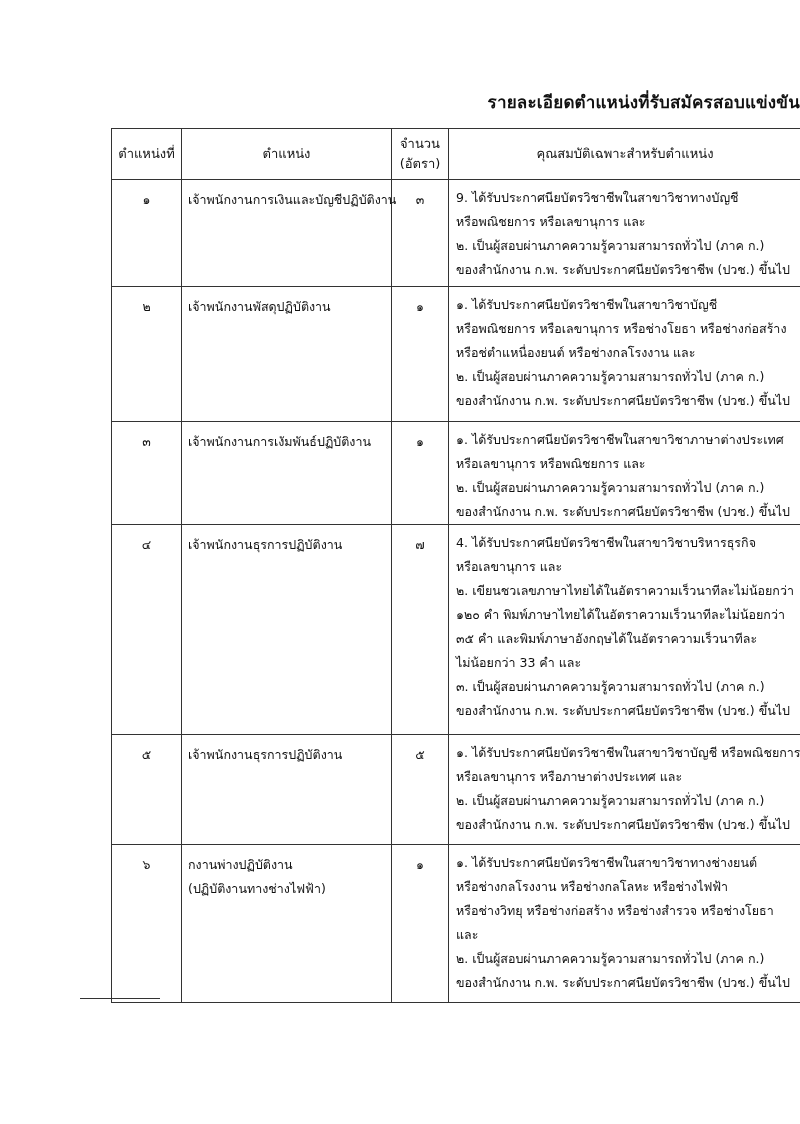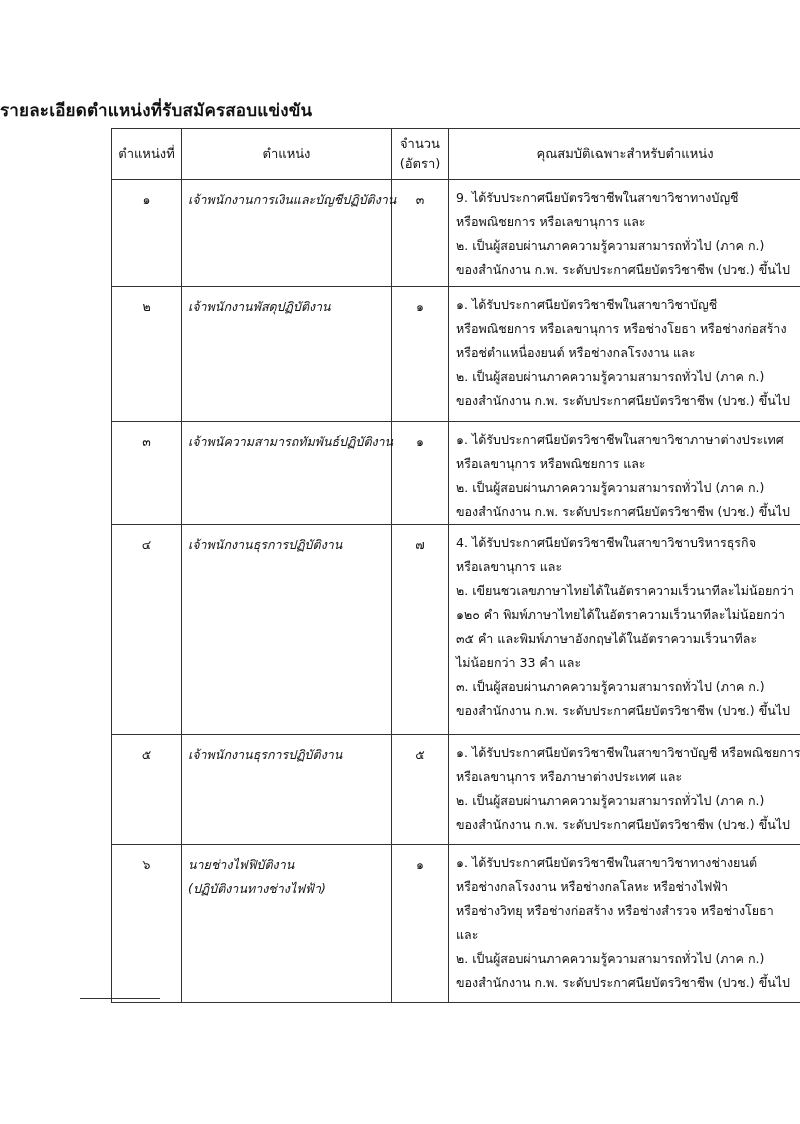--- a/index.html
+++ b/index.html
@@ -1,31 +1,31 @@
 <!DOCTYPE html>
 <html><head>
 <meta charset="utf-8">
 <style>
   html, body { margin: 0; padding: 0; background: #ffffff; }
   body { width: 800px; height: 1124px; position: relative; overflow: hidden;
          font-family: "DejaVu Sans", "Liberation Sans", sans-serif; color: #111; }
-  .title { position: absolute; top: 88px; left: 0; width: 800px; text-align: left;
-           font-size: 17px; font-weight: bold; letter-spacing: 0.2px; margin-top: 8px; }
+  .title { position: absolute; top: 88px; left: 0; width: 800px; text-align: right;
+           font-size: 17px; font-weight: bold; letter-spacing: 0.2px; }
   table.positions { position: absolute; top: 128px; left: 75px; width: 690px;
            border-collapse: collapse; table-layout: fixed; margin-left: 36px; }
   table.positions th, table.positions td { border: 1px solid #333; vertical-align: top;
            font-size: 12.5px; line-height: 24px; }
   table.positions th { font-weight: normal; text-align: center; vertical-align: middle;
            height: 48px; font-size: 13px; line-height: 20px; }
   td.no { text-align: center; padding-top: 8px; }
   td.pos { padding: 8px 4px 0 6px; }
   td.cnt { text-align: center; padding-top: 8px; }
   td.qual { padding: 6px 4px 0 7px; font-size: 12px; }
   .qline { display: block; white-space: nowrap; }
-  .posline { display: block; white-space: nowrap; font-style: italic; }
+  .posline { display: block; white-space: nowrap; }
   .footer-line { position: absolute; left: 80px; top: 998px; width: 80px; border-top: 1px solid #333; }
 </style>
 </head>
 <body>
 
 <div class="title">รายละเอียดตำแหน่งที่รับสมัครสอบแข่งขัน</div>
 
 <table class="positions">
   <colgroup>
     <col style="width:70px">
@@ -68,21 +68,21 @@
           <span class="qline">๑. ได้รับประกาศนียบัตรวิชาชีพในสาขาวิชาบัญชี</span>
           <span class="qline">หรือพณิชยการ หรือเลขานุการ หรือช่างโยธา หรือช่างก่อสร้าง</span>
           <span class="qline">หรือช่ตำแหนื่องยนต์ หรือช่างกลโรงงาน และ</span>
           <span class="qline">๒. เป็นผู้สอบผ่านภาคความรู้ความสามารถทั่วไป (ภาค ก.)</span>
           <span class="qline">ของสำนักงาน ก.พ. ระดับประกาศนียบัตรวิชาชีพ (ปวช.) ขึ้นไป</span>
         </td>
       </tr>
       <tr style="height: 100px;">
         <td class="no">๓</td>
         <td class="pos">
-          <span class="posline">เจ้าพนัความสามารถทัมพันธ์ปฏิบัติงาน</span>
+          <span class="posline">เจ้าพนักงานการเงัมพันธ์ปฏิบัติงาน</span>
         </td>
         <td class="cnt">๑</td>
         <td class="qual">
           <span class="qline">๑. ได้รับประกาศนียบัตรวิชาชีพในสาขาวิชาภาษาต่างประเทศ</span>
           <span class="qline">หรือเลขานุการ หรือพณิชยการ และ</span>
           <span class="qline">๒. เป็นผู้สอบผ่านภาคความรู้ความสามารถทั่วไป (ภาค ก.)</span>
           <span class="qline">ของสำนักงาน ก.พ. ระดับประกาศนียบัตรวิชาชีพ (ปวช.) ขึ้นไป</span>
         </td>
       </tr>
       <tr style="height: 210px;">
@@ -111,21 +111,21 @@
         <td class="qual">
           <span class="qline">๑. ได้รับประกาศนียบัตรวิชาชีพในสาขาวิชาบัญชี หรือพณิชยการ</span>
           <span class="qline">หรือเลขานุการ หรือภาษาต่างประเทศ และ</span>
           <span class="qline">๒. เป็นผู้สอบผ่านภาคความรู้ความสามารถทั่วไป (ภาค ก.)</span>
           <span class="qline">ของสำนักงาน ก.พ. ระดับประกาศนียบัตรวิชาชีพ (ปวช.) ขึ้นไป</span>
         </td>
       </tr>
       <tr style="height: 158px;">
         <td class="no">๖</td>
         <td class="pos">
-          <span class="posline">นายช่างไฟฟิบัติงาน</span>
+          <span class="posline">กงานพ่างปฏิบัติงาน</span>
           <span class="posline">(ปฏิบัติงานทางช่างไฟฟ้า)</span>
         </td>
         <td class="cnt">๑</td>
         <td class="qual">
           <span class="qline">๑. ได้รับประกาศนียบัตรวิชาชีพในสาขาวิชาทางช่างยนต์</span>
           <span class="qline">หรือช่างกลโรงงาน หรือช่างกลโลหะ หรือช่างไฟฟ้า</span>
           <span class="qline">หรือช่างวิทยุ หรือช่างก่อสร้าง หรือช่างสำรวจ หรือช่างโยธา</span>
           <span class="qline">และ</span>
           <span class="qline">๒. เป็นผู้สอบผ่านภาคความรู้ความสามารถทั่วไป (ภาค ก.)</span>
           <span class="qline">ของสำนักงาน ก.พ. ระดับประกาศนียบัตรวิชาชีพ (ปวช.) ขึ้นไป</span>

